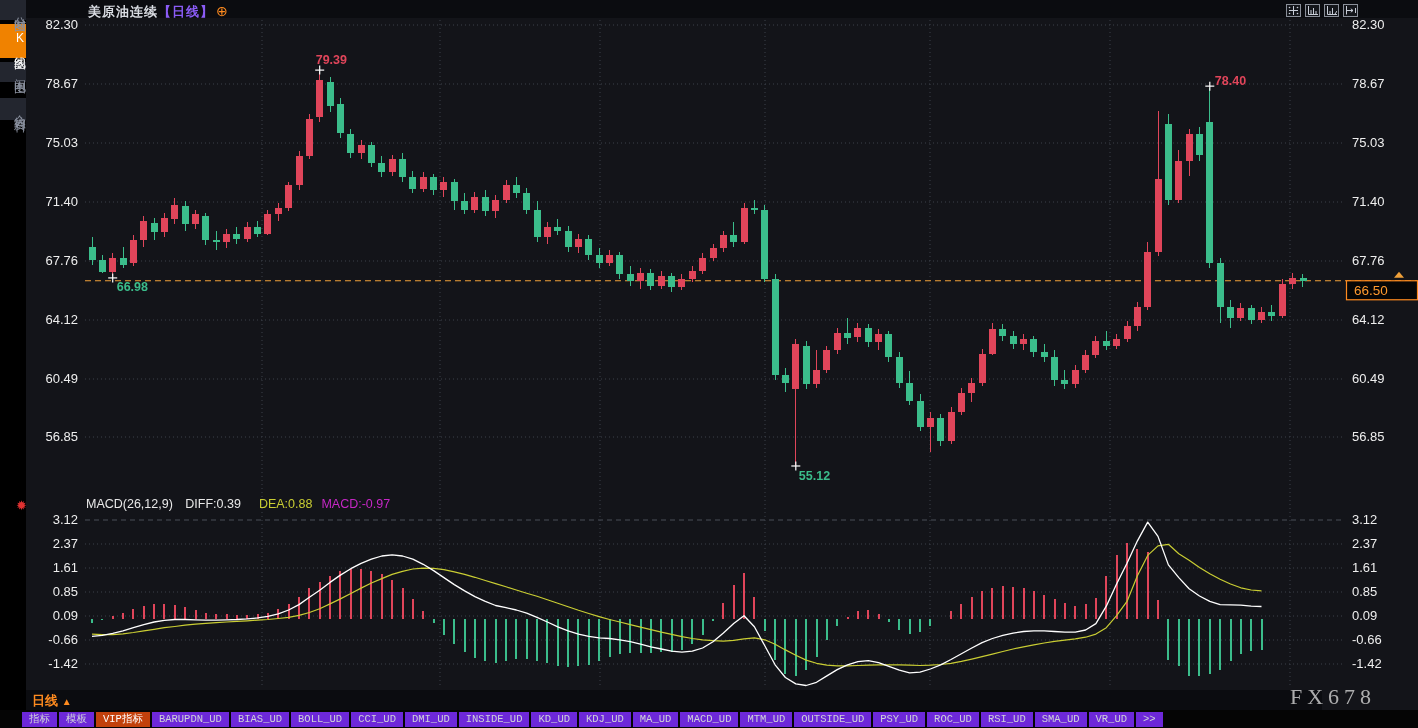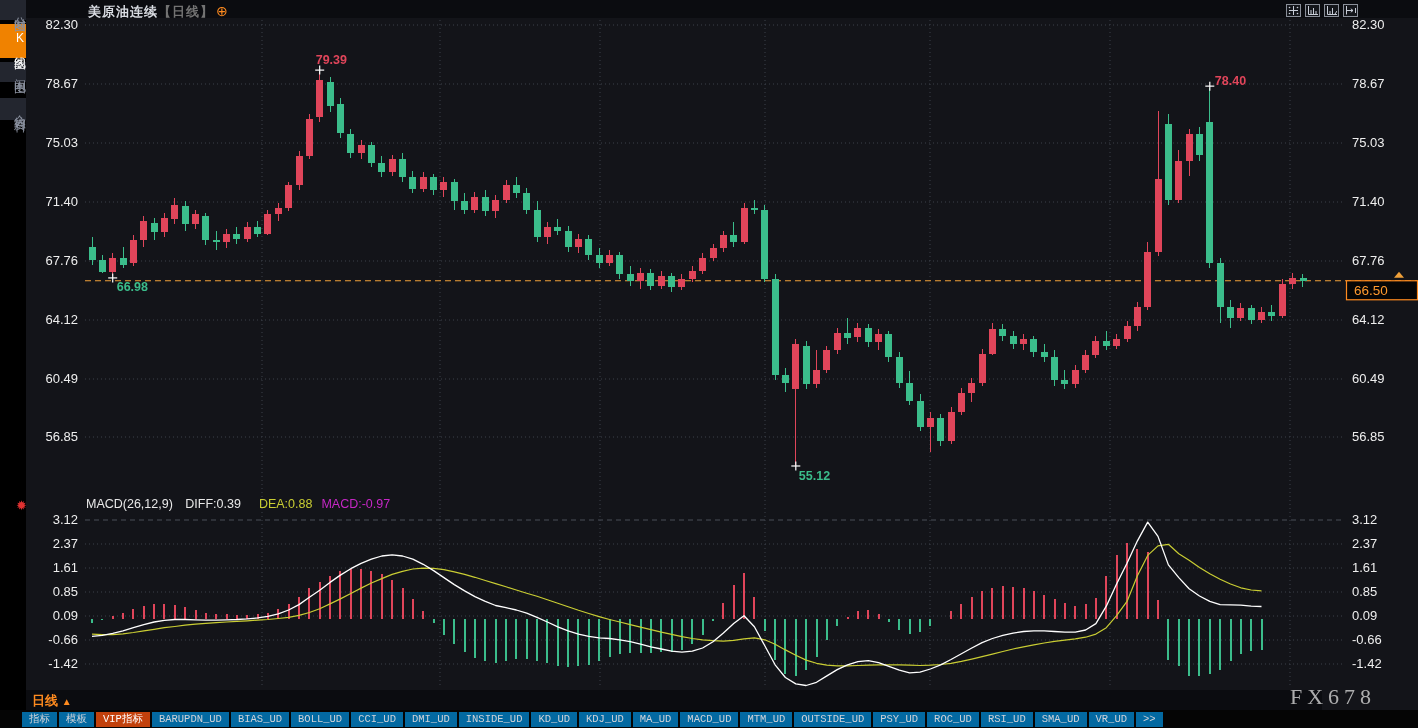--- a/index.html
+++ b/index.html
@@ -3,21 +3,21 @@
 <meta charset="utf-8">
 <style>
   html,body{margin:0;padding:0;background:#000;}
   *{box-sizing:border-box;}
   #app{position:relative;width:1418px;height:728px;background:#131419;overflow:hidden;
        font-family:"Liberation Sans",sans-serif;}
   
   #topstrip{position:absolute;left:26px;top:0;width:1392px;height:18px;background:#0b0c10;}
   #title{position:absolute;left:88px;top:3px;font-size:13px;font-weight:bold;color:#d9dce2;
          letter-spacing:1px;white-space:nowrap;}
-  #title .tag{color:#737373;}
+  #title .tag{color:#8b5cf6;}
   #title .plus{color:#ff8b1f;font-weight:normal;font-size:14px;margin-left:2px;}
   #tricons{position:absolute;left:1286px;top:4px;display:flex;gap:4px;}
   .tricon{width:15px;height:13px;border:1px solid #8a8f99;background:#14161b;display:flex;
           align-items:center;justify-content:center;}
   
   #sidebar{position:absolute;left:0;top:0;width:26px;height:728px;background:#000;}
   .stab{width:26px;margin-bottom:4px;padding:7px 0;background:#23262f;color:#8b92a0;
         font-size:12px;line-height:13px;writing-mode:vertical-rl;text-orientation:upright;
         text-align:center;letter-spacing:2px;cursor:pointer;}
   .stab.active{background:#f08200;color:#fff;}
@@ -28,21 +28,21 @@
   #macdhdr{position:absolute;left:86px;top:497px;font-size:12.5px;white-space:nowrap;}
   #macdhdr span{margin-right:9px;}
   .c-diff{color:#e8e8e8;} .c-dea{color:#c9cd33;} .c-macd{color:#c627c6;}
   #alerticon{position:absolute;left:16px;top:498px;color:#e03131;font-size:13px;}
   
   #daterow{position:absolute;left:26px;top:690px;width:1296px;height:20px;background:#0b0c10;}
   #periodlbl{position:absolute;left:6px;top:2px;color:#ff8b1f;font-weight:bold;font-size:13px;}
   #periodlbl .arr{font-size:10px;}
   #tabbar{position:absolute;left:0px;top:710px;width:1418px;height:18px;background:#050505;
           display:flex;align-items:center;gap:2px;padding-left:22px;}
-  .btab{background:#0369a1;color:#cfd2d8;font-family:"Liberation Mono",monospace;
+  .btab{background:#6d28d9;color:#cfd2d8;font-family:"Liberation Mono",monospace;
         font-size:10.5px;line-height:15px;padding:0 7px;white-space:nowrap;cursor:pointer;}
   .btab.active{background:#c2410c;color:#fff;}
   #watermark{position:absolute;left:1290px;top:684px;font-size:22px;color:#c9c9c9;opacity:.85;
              font-family:Liberation Serif, serif;letter-spacing:5px;font-weight:normal;}
 </style>
 </head>
 <body>
 
 <div id="app">
 

